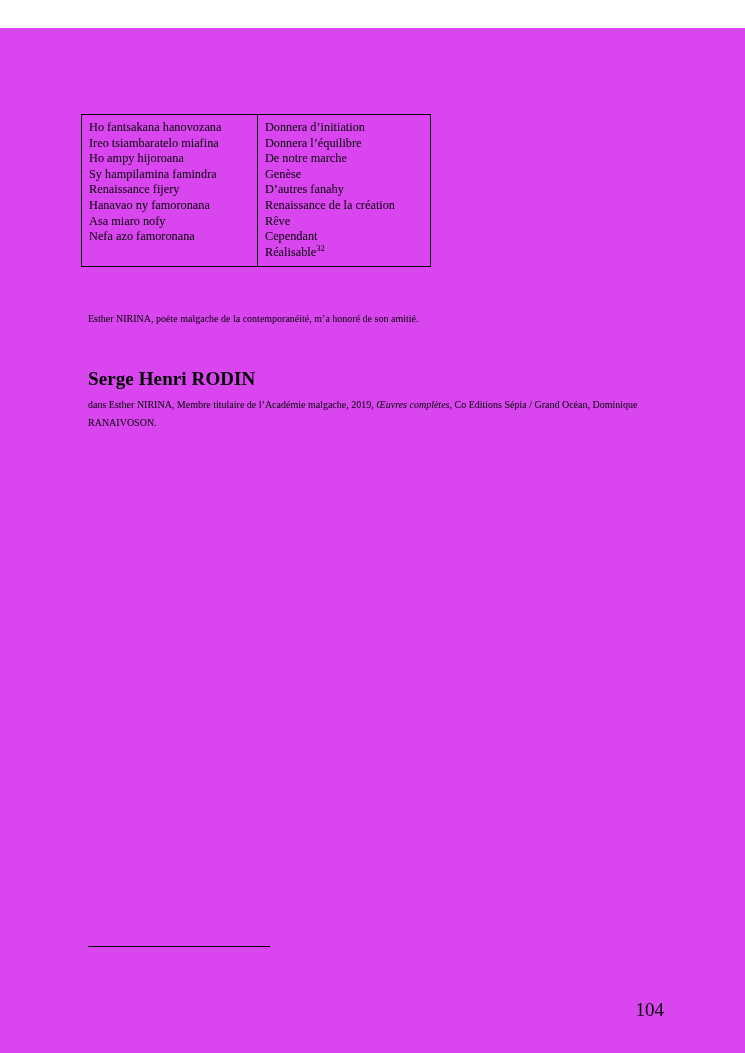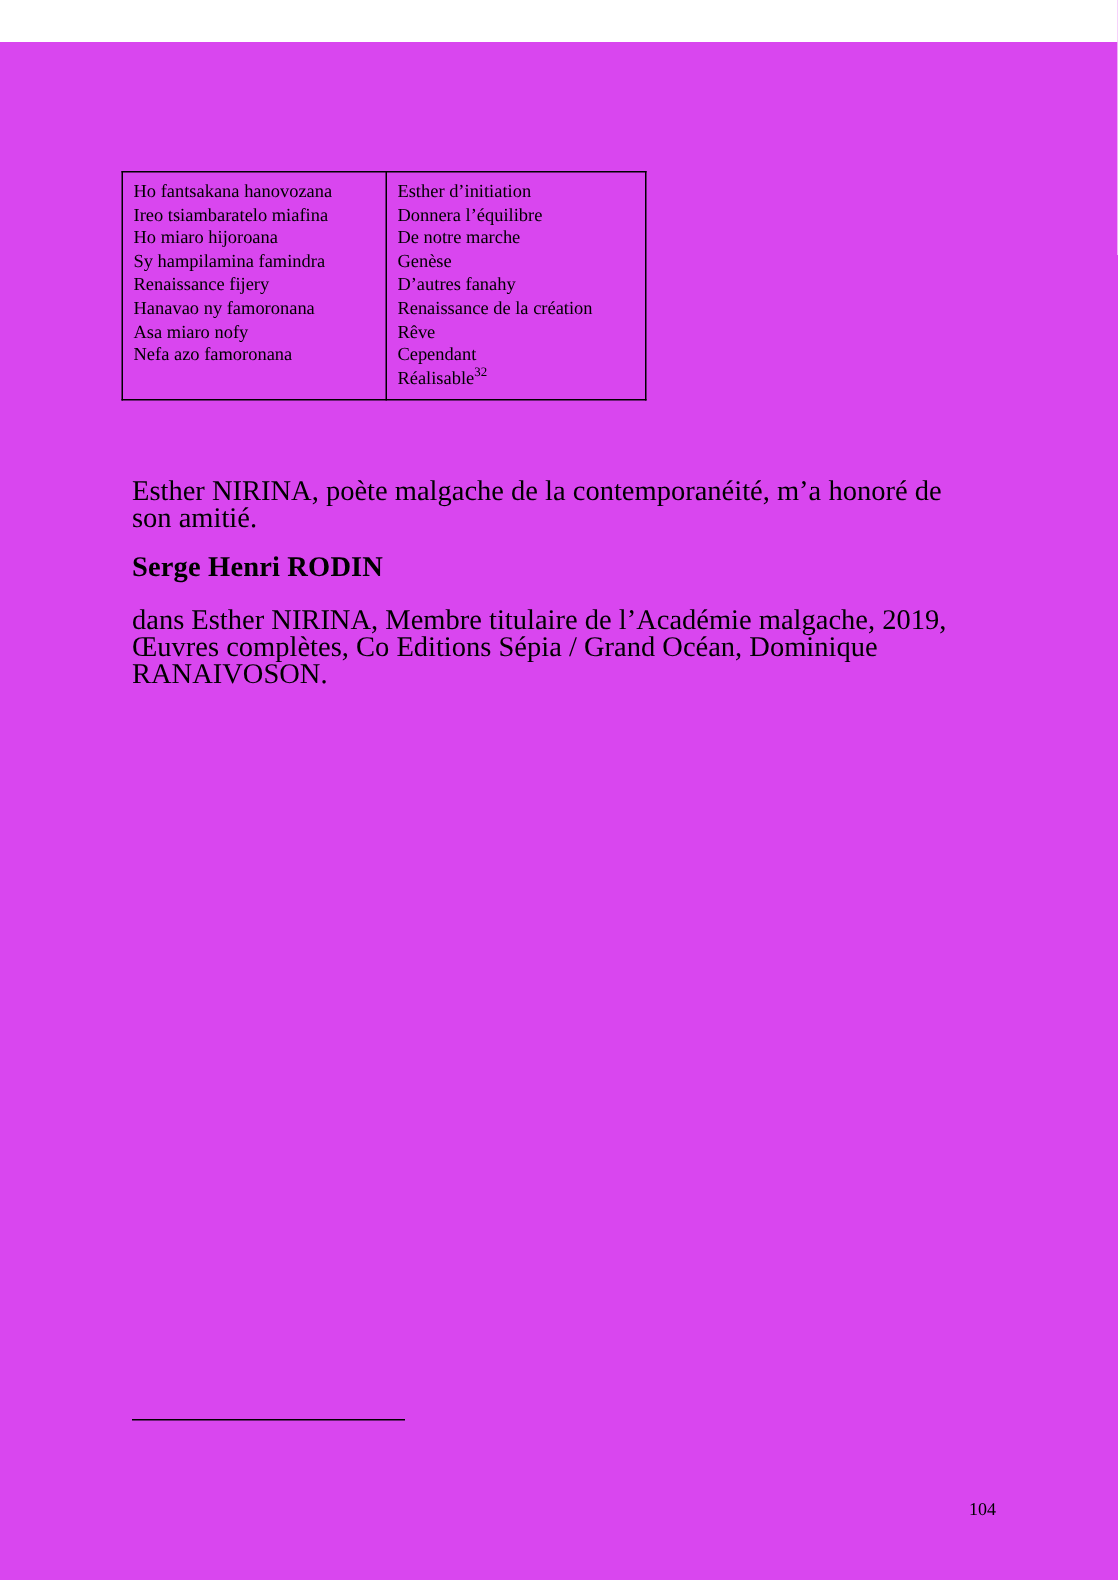--- a/index.html
+++ b/index.html
@@ -48,28 +48,28 @@
   .fn-ref {
     font-size: 8.6px;
     vertical-align: super;
     line-height: 0;
   }
   
   .para {
     position: absolute;
     left: 88px;
     width: 570px;
-    font-size: 19px;
+    font-size: 10px;
     line-height: 18px;
     text-align: left;
   }
   .p-honor { top: 272px; }
   .p-author { top: 323px; font-weight: bold; font-size: 19px; letter-spacing: 0.1px; }
   .p-ref { top: 358px; width: 575px; }
-  .ital { }
+  .ital { font-style: italic; }
   
   .fn-rule {
     position: absolute;
     left: 88px;
     top: 918px;
     width: 182px;
     height: 0;
     border-top: 1px solid #000;
   }
   .footnote {
@@ -88,46 +88,46 @@
   .footnote .fn-text-italic {
     font-style: italic;
   }
   
   .page-number {
     position: absolute;
     left: 0;
     top: 971px;
     width: 664px;
     text-align: right;
-    font-size: 12px;
+    font-size: 19px;
   }
 </style>
 </head>
 <body>
 
 <div class="page">
 
   <table class="poem-table">
     <tbody>
         <tr>
       <td>
         <div class="poem-cell">
           <div>Ho fantsakana hanovozana</div>
           <div>Ireo tsiambaratelo miafina</div>
-          <div>Ho miaro hijoroana</div>
+          <div>Ho ampy hijoroana</div>
           <div>Sy hampilamina famindra</div>
           <div>Renaissance fijery</div>
           <div>Hanavao ny famoronana</div>
           <div>Asa miaro nofy</div>
           <div>Nefa azo famoronana</div>
         </div>
       </td>
       <td>
         <div class="poem-cell">
-          <div>Esther d’initiation</div>
+          <div>Donnera d’initiation</div>
           <div>Donnera l’équilibre</div>
           <div>De notre marche</div>
           <div>Genèse</div>
           <div>D’autres fanahy</div>
           <div>Renaissance de la création</div>
           <div>Rêve</div>
           <div>Cependant</div>
           <div><span>Réalisable</span><span class="fn-ref">32</span></div>
         </div>
       </td>

